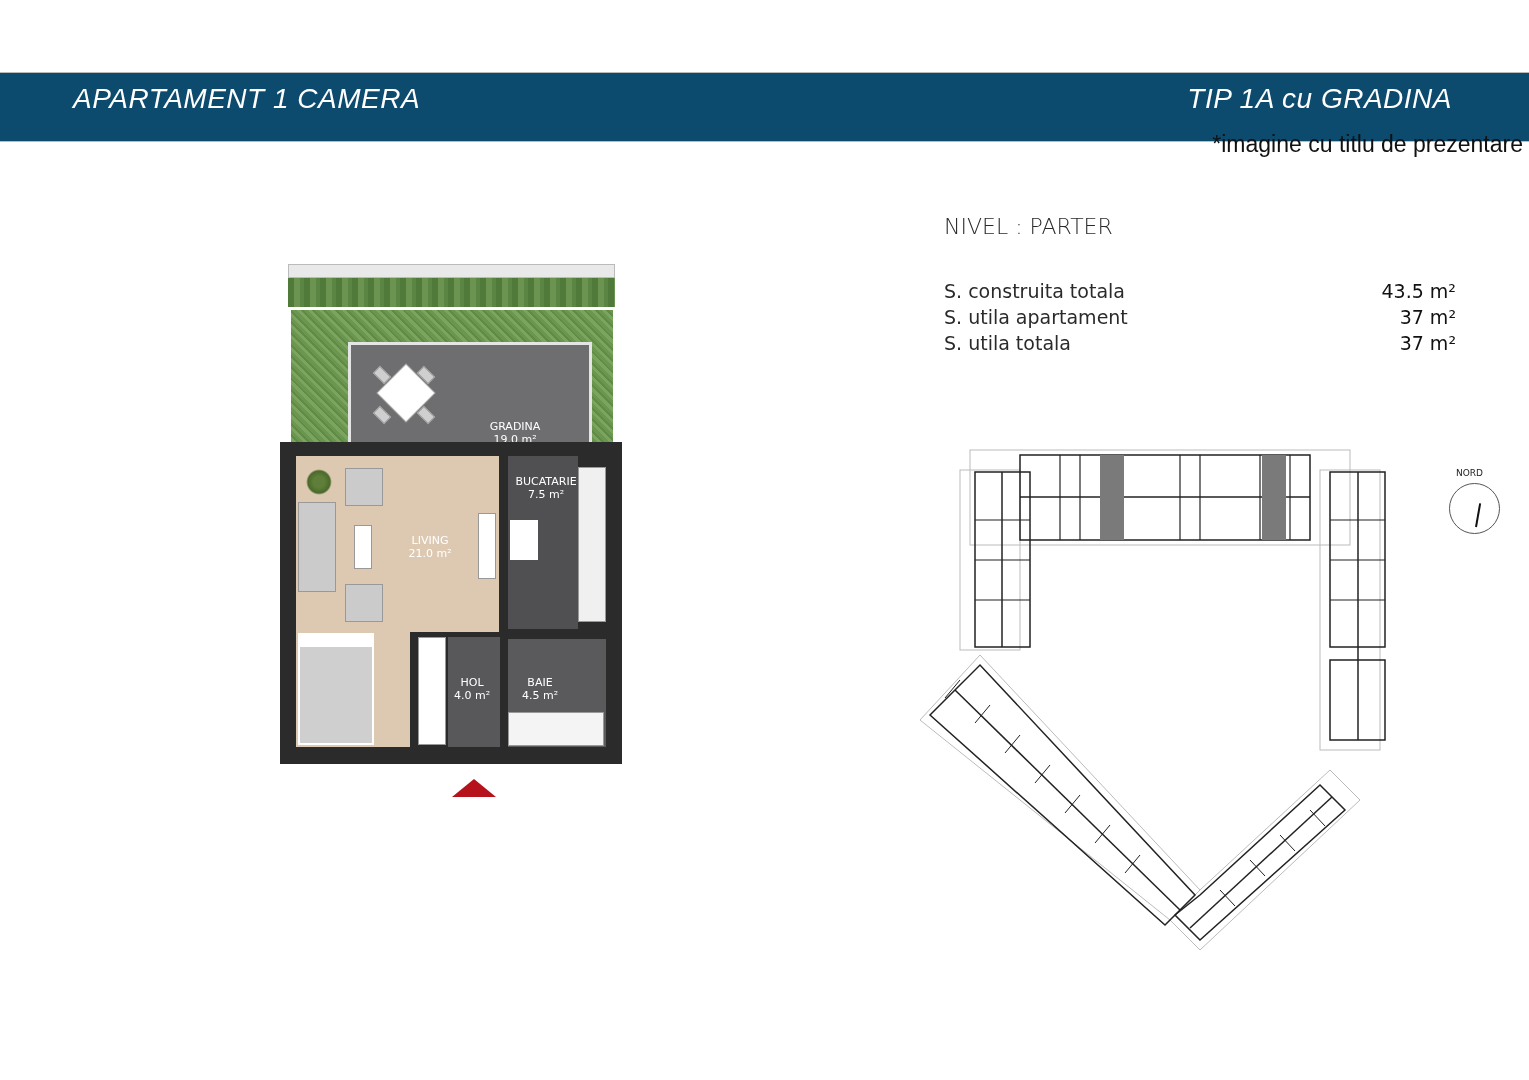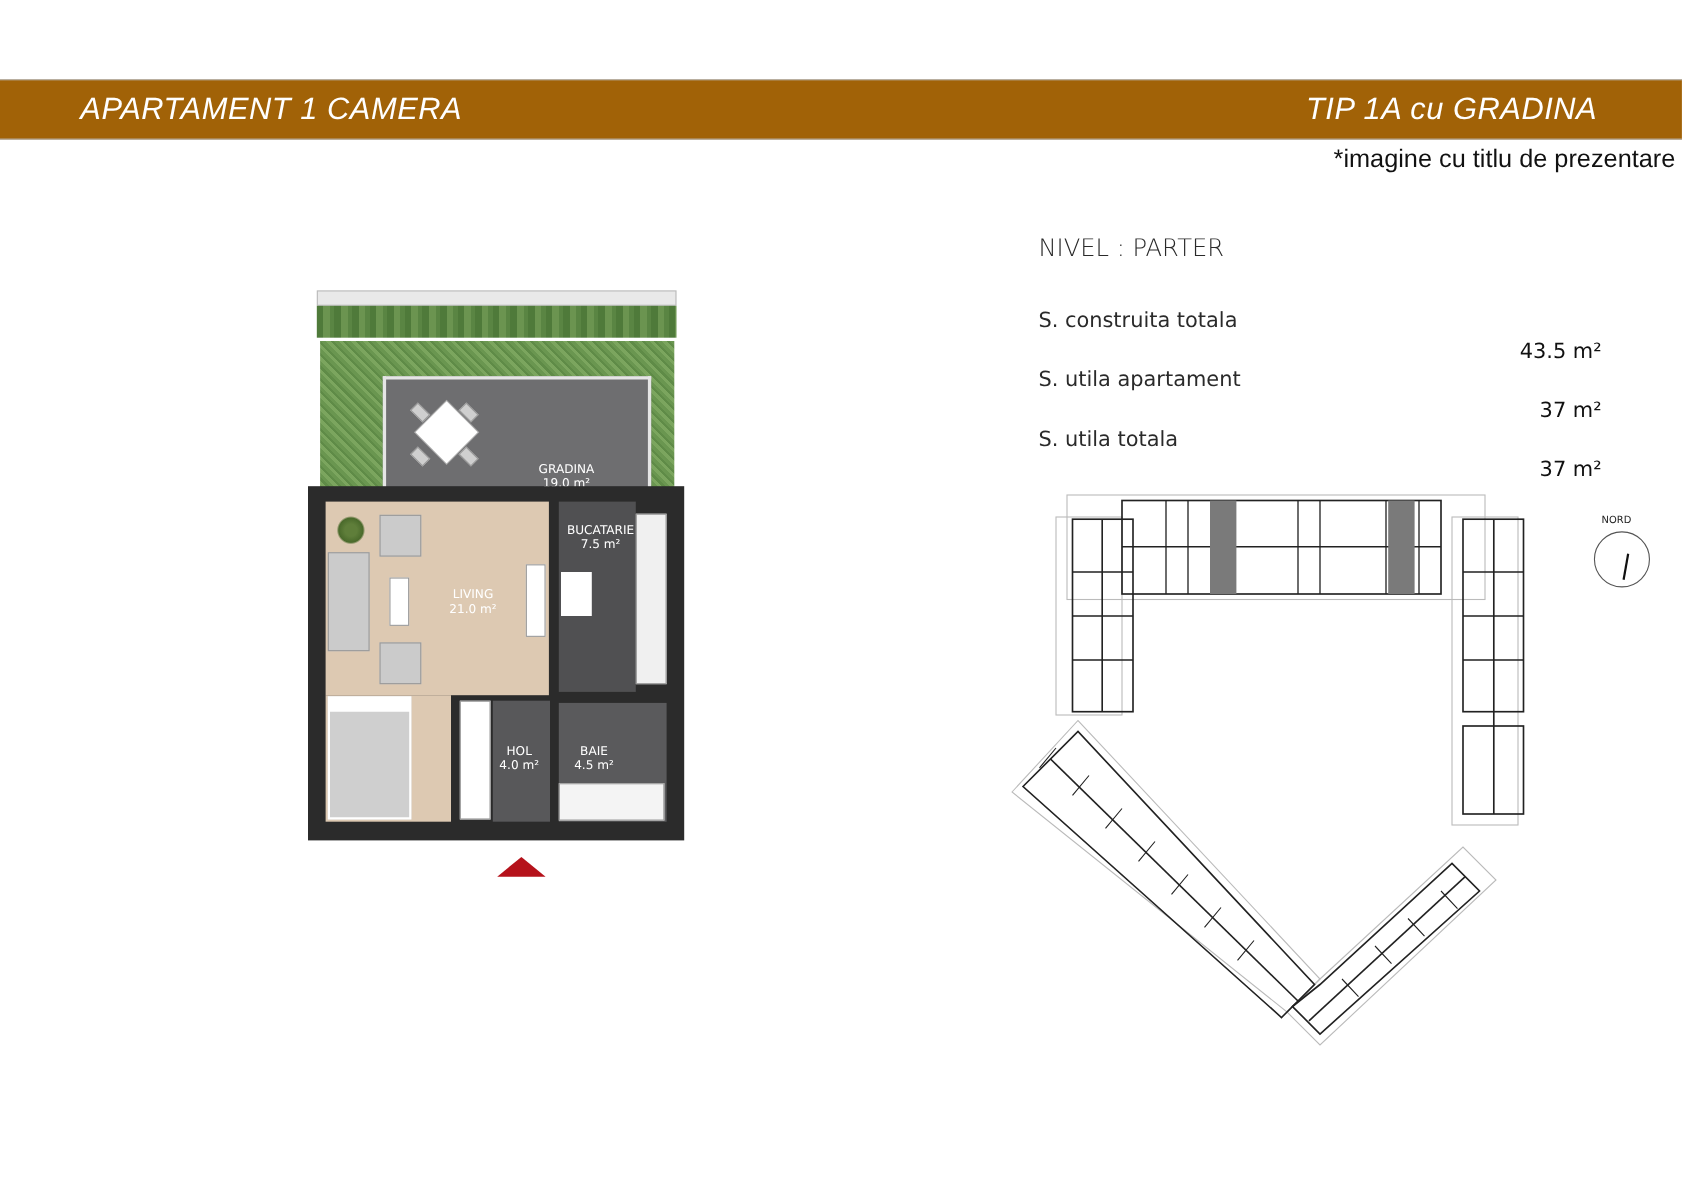--- a/index.html
+++ b/index.html
@@ -1,28 +1,28 @@
 <!DOCTYPE html>
 <html><head>
 <meta charset="utf-8">
 <style>
   * { box-sizing: border-box; margin: 0; padding: 0; }
   html, body { width: 1529px; height: 1080px; background: #ffffff; overflow: hidden; }
   body { position: relative; font-family: "DejaVu Sans", sans-serif; color: #222; }
 
-  .title-bar { position: absolute; left: 0; top: 72px; width: 1529px; height: 55px; background: #a16207; border-top: 1px solid #bbb; border-bottom: 1px solid #bbb; }
+  .title-bar { position: absolute; left: 0; top: 72px; width: 1529px; height: 70px; background: #0c4a6e; border-top: 1px solid #bbb; border-bottom: 1px solid #bbb; }
   .title-left { position: absolute; left: 73px; top: 10px; color: #fff; font-size: 28px; font-style: italic; font-weight: 300; letter-spacing: 0.5px; font-family: "Liberation Sans", sans-serif; }
   .title-right { position: absolute; right: 77px; top: 10px; color: #fff; font-size: 28px; font-style: italic; letter-spacing: 0.5px; font-family: "Liberation Sans", sans-serif; }
   .disclaimer { position: absolute; right: 6px; top: 131px; font-size: 23px; color: #111; font-family: "Liberation Sans", sans-serif; margin-left: 20px; }
 
   .info { position: absolute; left: 944px; top: 212px; width: 512px; font-family: "DejaVu Sans", sans-serif; color: #2a2a2a; }
   .info .corp, .info .nivel { font-size: 22px; line-height: 30px; font-weight: 300; }
   .specs { margin-top: 36px; }
   .spec-row { display: flex; justify-content: space-between; font-size: 19px; line-height: 26px; }
-  .spec-row .val { color: #111; margin-top: 28px; }
+  .spec-row .val { color: #111; }
 
   
   .plan { position: absolute; left: 270px; top: 255px; width: 360px; height: 545px; }
   .hedge-top { position: absolute; left: 18px; top: 9px; width: 327px; height: 14px; background: #e9e9e9; border: 1px solid #bbb; }
   .hedge { position: absolute; left: 18px; top: 23px; width: 327px; height: 29px; background: repeating-linear-gradient(90deg,#4f7a3a 0 6px,#6b9450 6px 12px,#5a8543 12px 16px); }
   .lawn { position: absolute; left: 21px; top: 55px; width: 322px; height: 135px; background: repeating-linear-gradient(45deg,#6a9650 0 3px,#7ba55e 3px 6px,#5f8b47 6px 8px); }
   .terrace { position: absolute; left: 78px; top: 87px; width: 244px; height: 103px; background: #6e6e70; border: 3px solid #e5e5e5; border-bottom: none; }
   .garden-label { position: absolute; left: 205px; top: 117px; width: 80px; text-align: center; color: #eee; font-size: 11px; line-height: 14px; margin-top: 48px; }
   .table-diamond { position: absolute; left: 116px; top: 118px; width: 40px; height: 40px; background: #fff; transform: rotate(45deg); box-shadow: 0 0 0 1px #aaa; }
   .chair { position: absolute; width: 16px; height: 10px; background: #cfcfcf; transform: rotate(45deg); border: 1px solid #999; }

